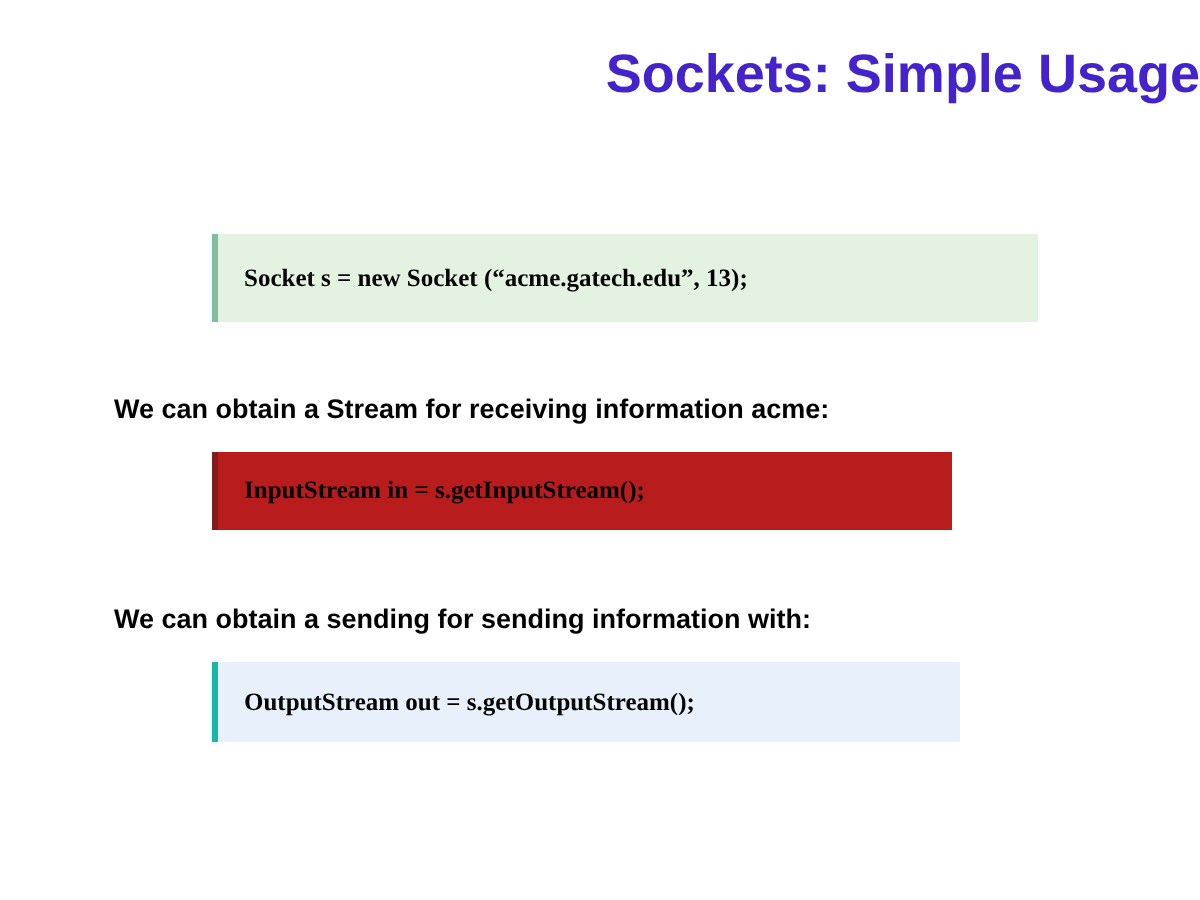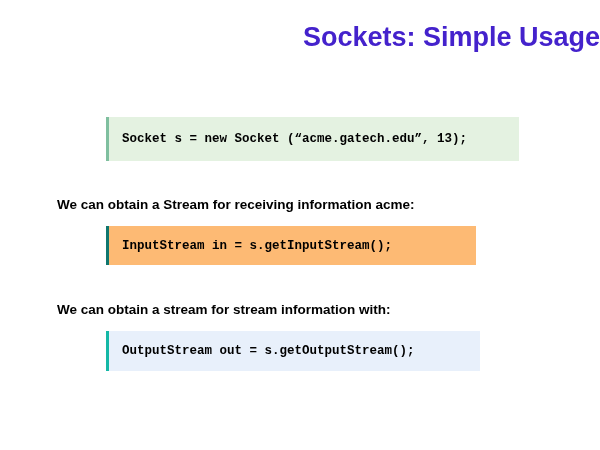--- a/index.html
+++ b/index.html
@@ -39,21 +39,21 @@
     color: #000000;
     font-family: "Liberation Sans", sans-serif;
     white-space: nowrap;
   }
   .prompt-1 { top: 86px; }
   .prompt-2 { top: 197px; }
   .prompt-3 { top: 302px; }
 
   .codebox {
     position: absolute;
-    font-family: Liberation Mono, monospace;
+    font-family: Liberation Serif, serif;
     font-size: 12.5px;
     font-weight: bold;
     color: #000000;
     display: flex;
     align-items: center;
     box-sizing: border-box;
     white-space: pre;
   }
   .codebox .code-text {
     display: block;
@@ -66,22 +66,22 @@
     height: 44px;
     background: #e4f2e1;
     border-left: 3px solid #7fbf9f;
     padding-left: 13px;
   }
   .codebox-2 {
     left: 106px;
     top: 226px;
     width: 370px;
     height: 39px;
-    background: #fdba74;
-    border-left: 3px solid #0f766e;
+    background: #b91c1c;
+    border-left: 3px solid #7f1d1d;
     padding-left: 13px;
   }
   .codebox-3 {
     left: 106px;
     top: 331px;
     width: 374px;
     height: 40px;
     background: #e8f0fb;
     border-left: 3px solid #14b8a6;
     padding-left: 13px;
@@ -98,19 +98,19 @@
   <div class="codebox codebox-1">
     <span class="code-text">Socket s = new Socket (“acme.gatech.edu”, 13);</span>
   </div>
 
   <div class="prompt prompt-2">We can obtain a Stream for receiving information acme:</div>
 
   <div class="codebox codebox-2">
     <span class="code-text">InputStream in = s.getInputStream();</span>
   </div>
 
-  <div class="prompt prompt-3">We can obtain a stream for stream information with:</div>
+  <div class="prompt prompt-3">We can obtain a sending for sending information with:</div>
 
   <div class="codebox codebox-3">
     <span class="code-text">OutputStream out = s.getOutputStream();</span>
   </div>
 
 </div>
 
 </body></html>

